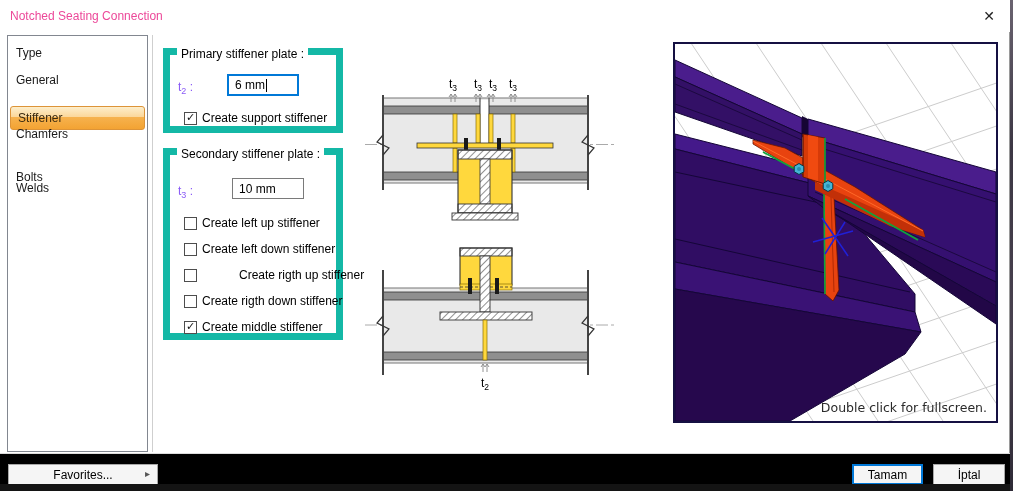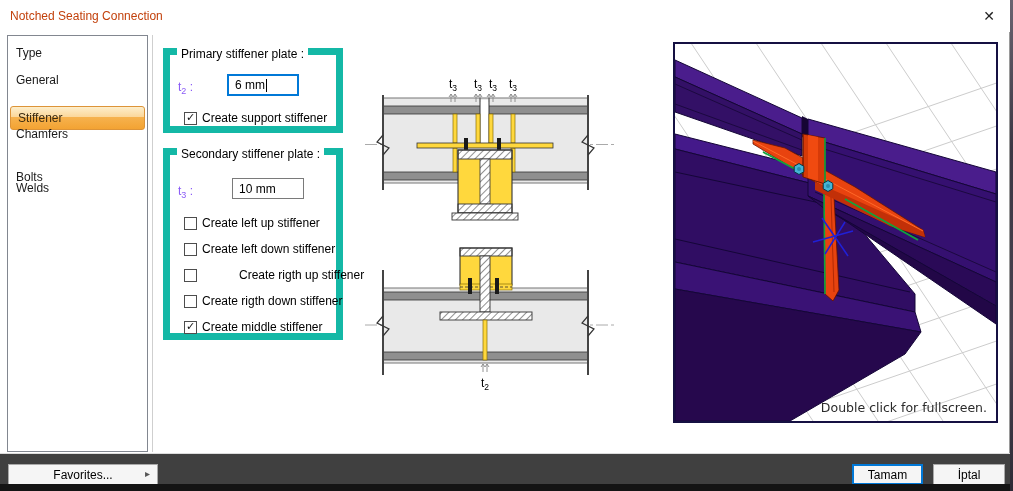--- a/index.html
+++ b/index.html
@@ -6,21 +6,21 @@
   html,body { width:1013px; height:491px; overflow:hidden; }
   body { font-family:"Liberation Sans","DejaVu Sans",sans-serif; font-size:12px; color:#1a1a1a; background:#fff; }
   #stage { position:relative; width:1013px; height:491px; background:#fff; }
 
   
   #dialog { position:absolute; left:0; top:0; width:1010px; height:491px; background:#fff; border-right:1px solid #9a9a9a; }
   #edge-strip { position:absolute; left:1010px; top:0; width:3px; height:491px; background:linear-gradient(#6a6370,#3c3744 30%,#4a4250 70%,#2e2a36); }
   #bottom-strip { position:absolute; left:0; top:484px; width:1010px; height:7px; background:#141414; }
 
   .titlebar { position:absolute; left:0; top:0; width:1010px; height:32px; background:#fff; }
-  .title-text { position:absolute; left:10px; top:9px; font-size:12px; color:#c2410c; }
+  .title-text { position:absolute; left:10px; top:9px; font-size:12px; color:#ec4899; }
   .close-btn { position:absolute; left:974px; top:3px; width:30px; height:26px; display:flex; align-items:center; justify-content:center; font-size:14px; color:#222; cursor:default; font-family:"DejaVu Sans",sans-serif; }
 
   
   .sidebar { position:absolute; left:7px; top:35px; width:141px; height:417px; background:#fff; border:1px solid #828790; }
   .side-item { position:absolute; left:1px; width:137px; height:22px; line-height:22px; padding-left:7px; color:#1a1a1a; }
   .side-item.sel { left:2px; width:135px; height:24px; line-height:22px; border:1px solid #dd9438; border-radius:3px;
      background:linear-gradient(#fdeecb,#fbd79a 45%,#f6b24e 46%,#f3a333); color:#3a2a10; }
   .divider-v { position:absolute; left:152px; top:35px; width:1px; height:417px; background:#cfcfcf; }
 
   
@@ -41,21 +41,21 @@
   
   #drawing { position:absolute; left:363px; top:58px; width:258px; height:344px; }
   .dwg-label { font-family:"Liberation Sans",sans-serif; font-size:12px; fill:#000; }
   .dwg-sub { font-size:8.5px; }
 
   
   #preview { position:absolute; left:673px; top:42px; width:325px; height:381px; border:2px solid #151042; background:#fff; }
   .hint-text { font-family:"DejaVu Sans",sans-serif; font-size:12.5px; fill:#2a2a2a; }
 
   
-  .footer { position:absolute; left:0; top:453px; width:1010px; height:31px; background:#404040; border-top:1px solid #dcdcdc; }
+  .footer { position:absolute; left:0; top:453px; width:1010px; height:31px; background:#000000; border-top:1px solid #dcdcdc; }
   .btn { position:absolute; top:10px; height:21px; background:#f5f5f5; border:1px solid #a9a9a9; display:flex; align-items:center; justify-content:center; color:#000; }
   .btn.default { border:2px solid #0078d7; }
   #favorites-btn { left:8px; width:150px; }
   #favorites-arrow { position:absolute; right:7px; top:3px; color:#555; font-size:10px; font-family:"DejaVu Sans",sans-serif; }
   #ok-btn { left:852px; width:71px; }
   #cancel-btn { left:933px; width:72px; }
 </style>
 </head>
 <body>
 

